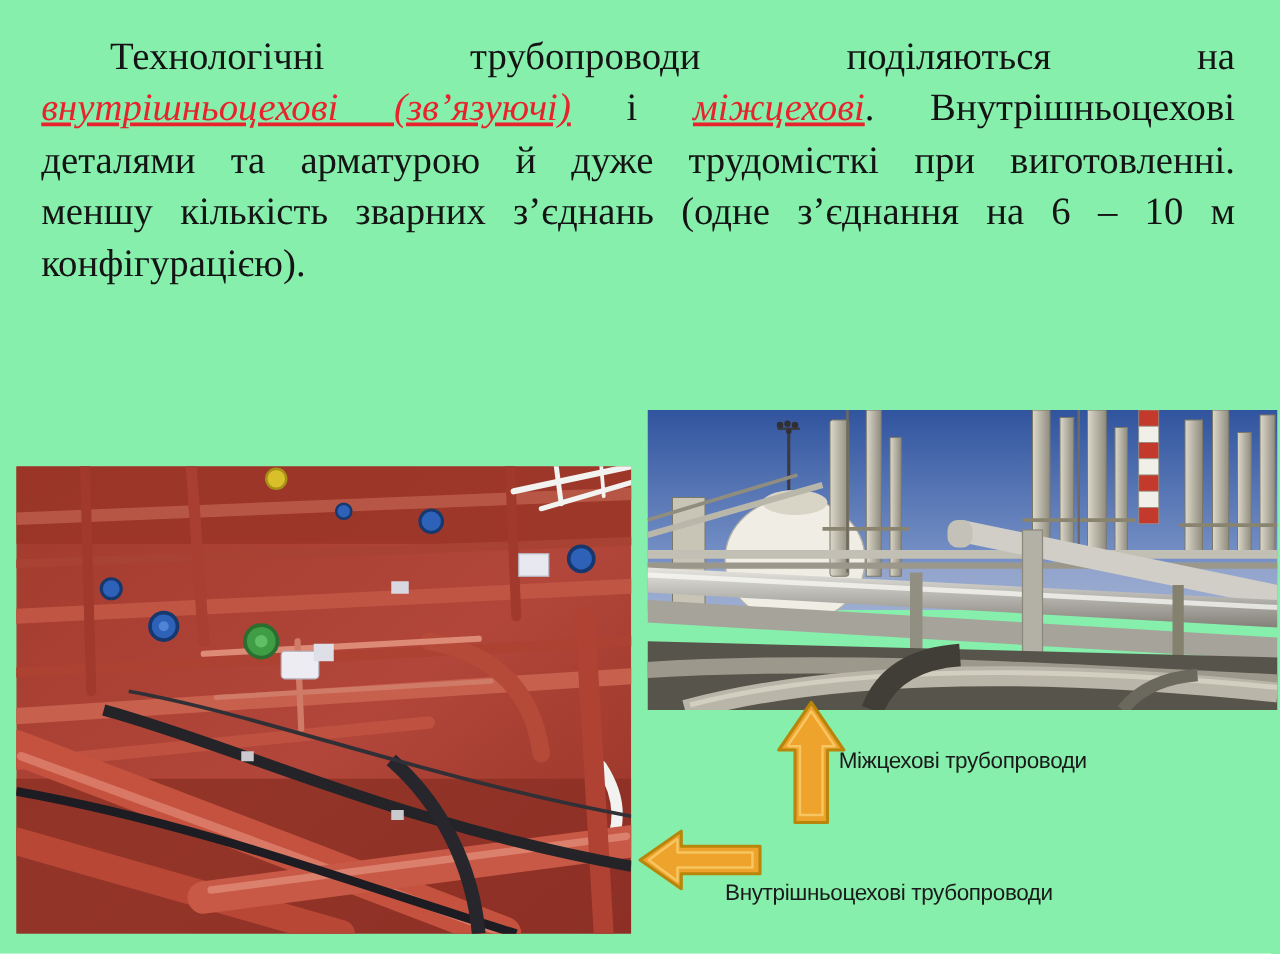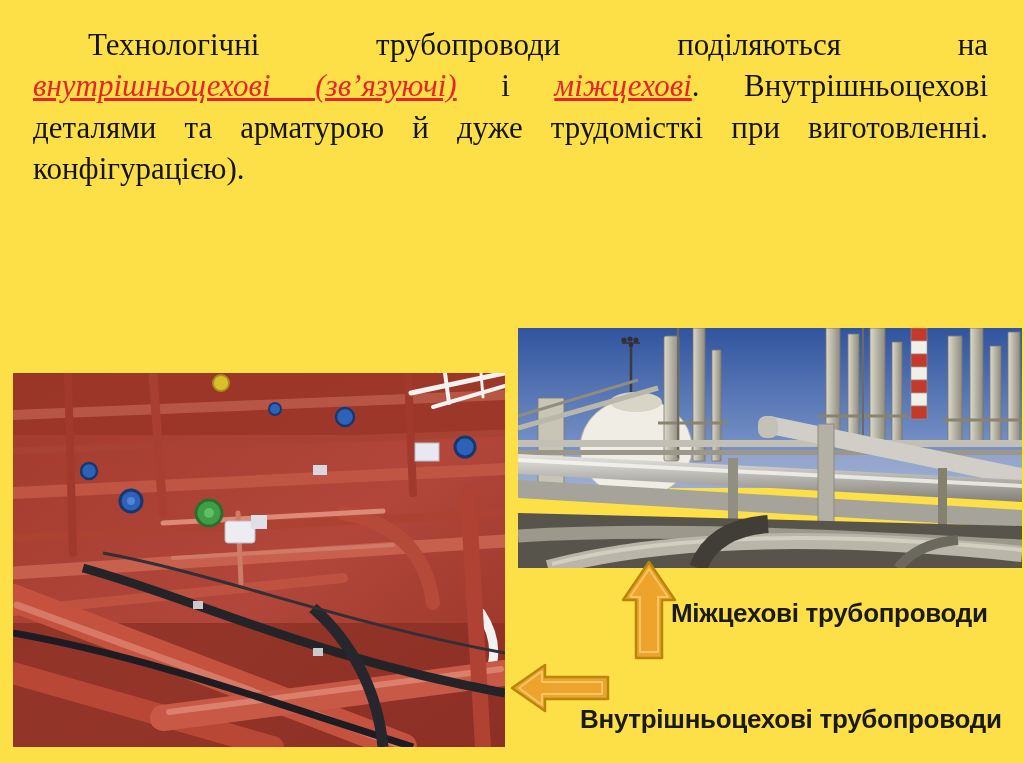--- a/index.html
+++ b/index.html
@@ -23,35 +23,36 @@
   .photo svg{display:block;width:100%;height:100%;}
   
   .arrow{position:absolute;}
   .arrow-up{left:620px;top:560px;width:58px;height:100px;}
   .arrow-left{left:509px;top:662px;width:102px;height:52px;}
   .arrow polygon.body{fill:var(--arrow-fill,#eda32c);stroke:var(--arrow-stroke,#b8860b);stroke-width:2.5;stroke-linejoin:round;}
   .arrow polyline.sheen{fill:none;stroke:var(--arrow-sheen,#f7ca67);stroke-width:2;stroke-linejoin:round;opacity:.9;}
   
   .caption{
     position:absolute;font-family:"Liberation Sans","DejaVu Sans",sans-serif;
-    font-weight:700;font-size:26px;color:var(--label-ink,#1a1a1a);
+    font-weight:400;font-size:18px;color:var(--label-ink,#1a1a1a);
     letter-spacing:-0.3px;white-space:nowrap;
   }
   .caption-inter{left:671px;top:598px;}
   .caption-intra{left:580px;top:704px;}
 </style>
 </head>
 <body>
 
-<div class="slide" style="background: #fde047;">
+<div class="slide" style="background: #86efac;">
 
   <div class="paragraph">
       <div class="pline first"><span>Технологічні трубопроводи поділяються на</span></div>
       <div class="pline"><span class="hl">внутрішньоцехові (зв’язуючі)</span><span> і </span><span class="hl">міжцехові</span><span>. Внутрішньоцехові</span></div>
       <div class="pline"><span>деталями та арматурою й дуже трудомісткі при виготовленні.</span></div>
+      <div class="pline"><span>меншу кількість зварних з’єднань (одне з’єднання на 6 – 10 м</span></div>
       <div class="pline last"><span>конфігурацією).</span></div>
     </div>
 
   <figure class="photo photo-left" style="margin:0">
     <svg viewBox="0 0 492 374" preserveAspectRatio="none">
       <defs>
         <linearGradient id="bgRed" x1="0" y1="0" x2="1" y2="1">
           <stop offset="0" stop-color="#a23b2d"></stop>
             <stop offset="0.55" stop-color="#b2463a"></stop>
             <stop offset="1" stop-color="#963226"></stop>

